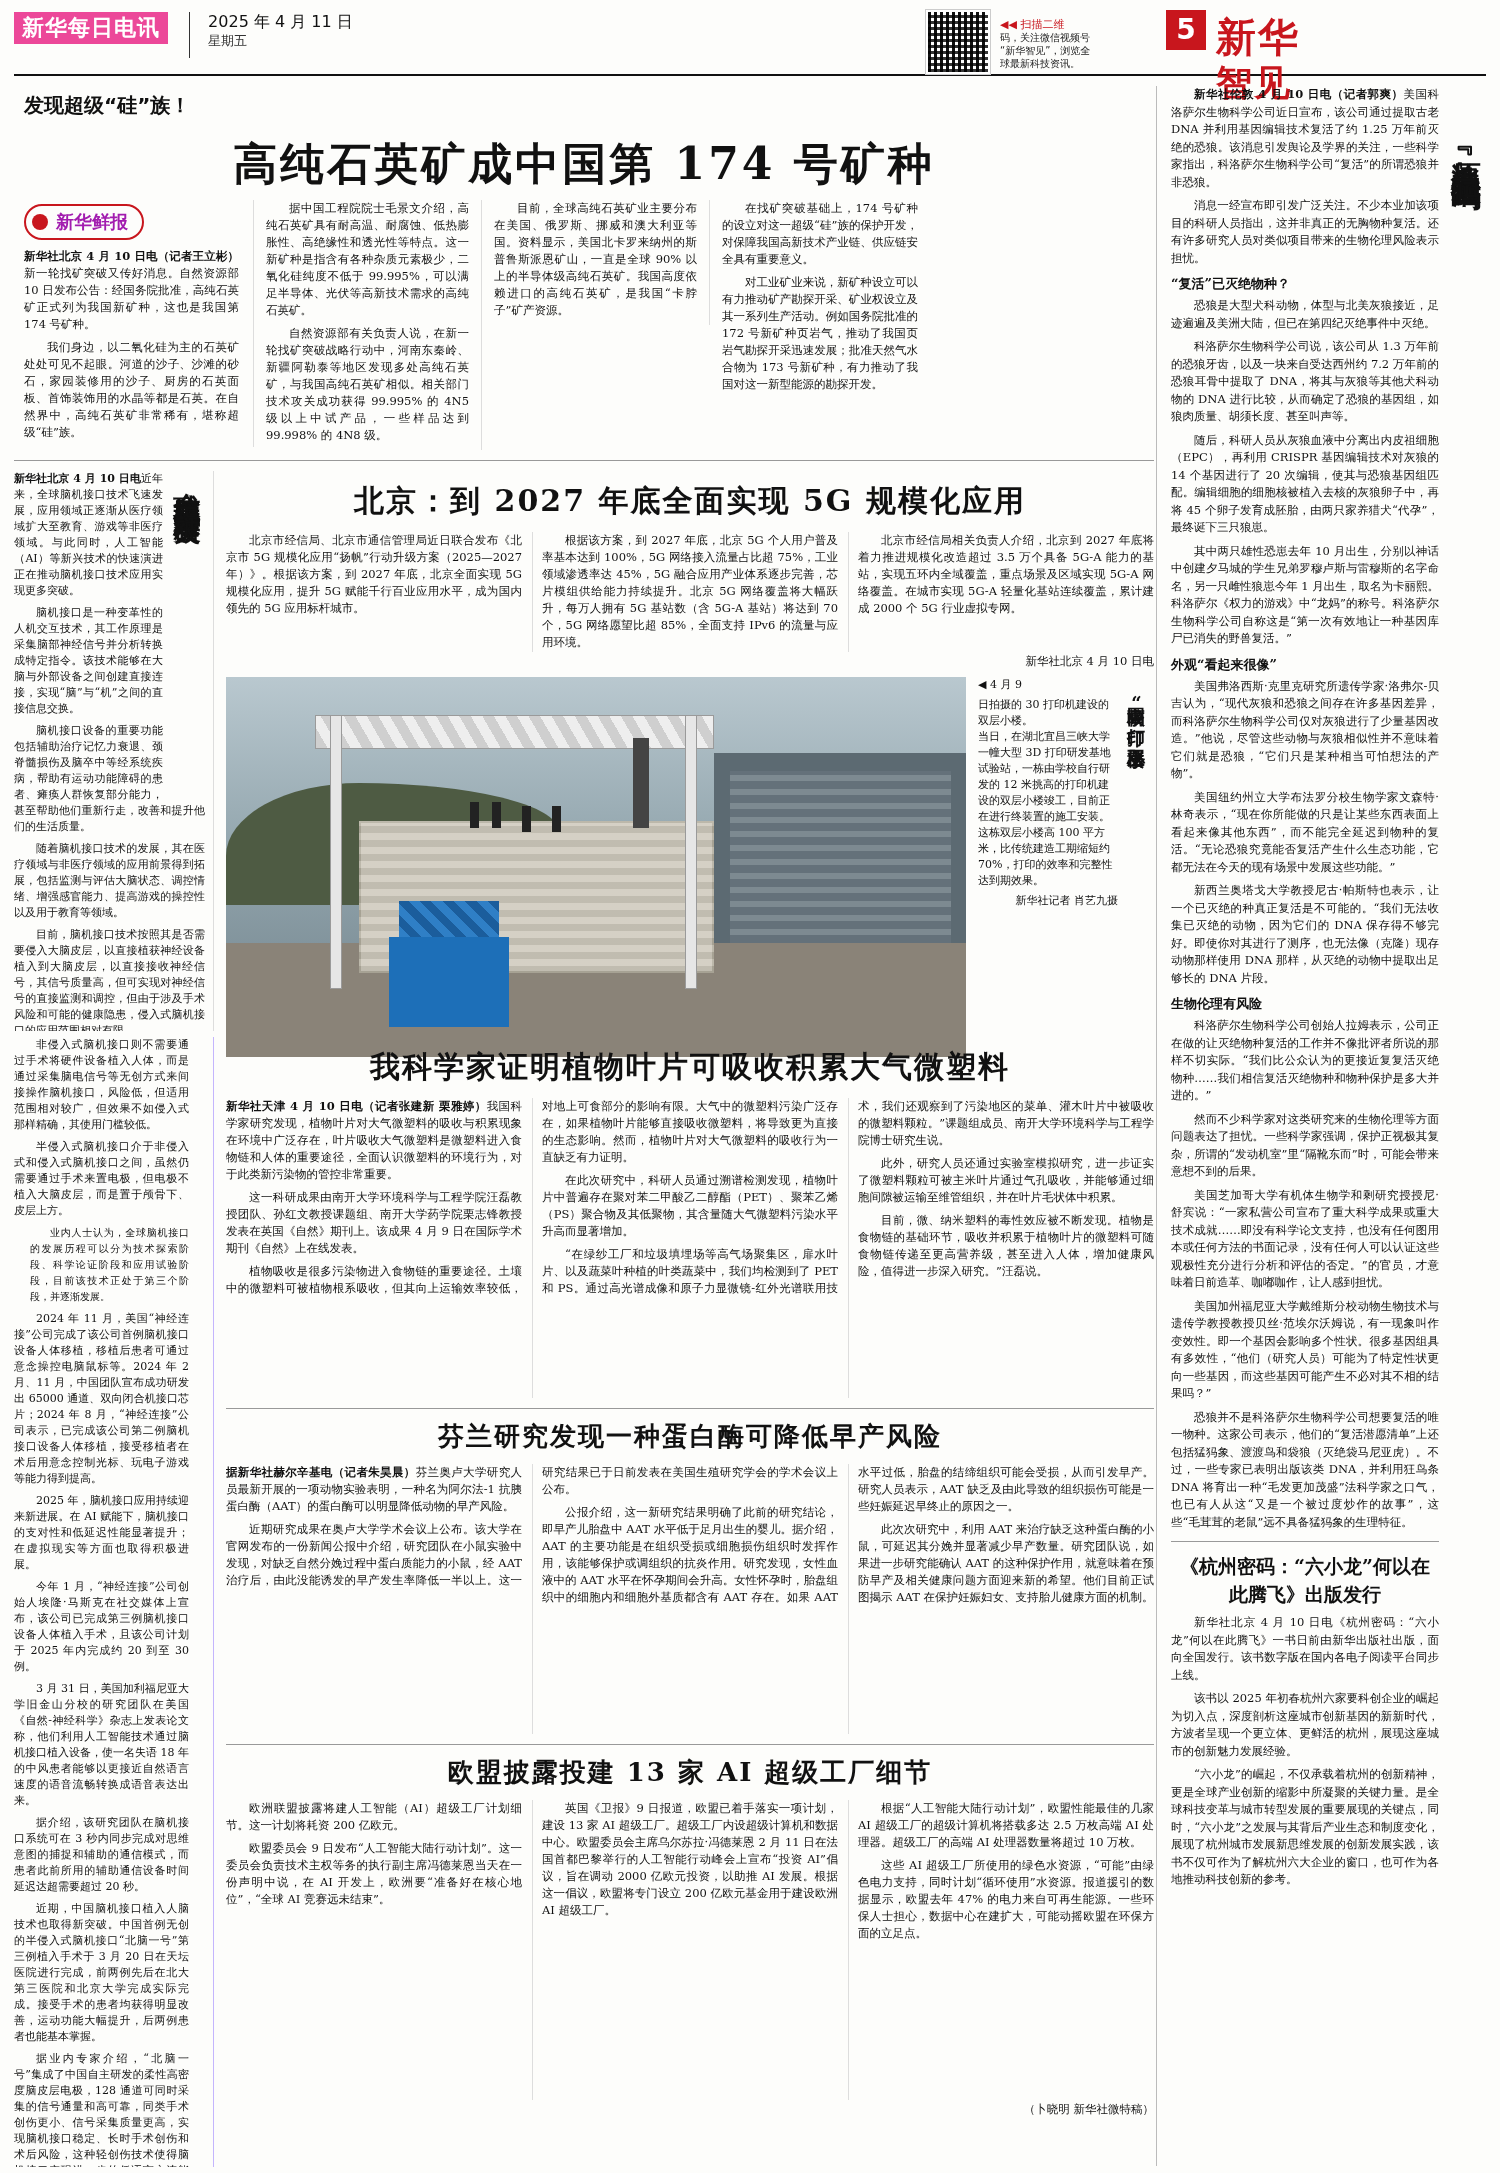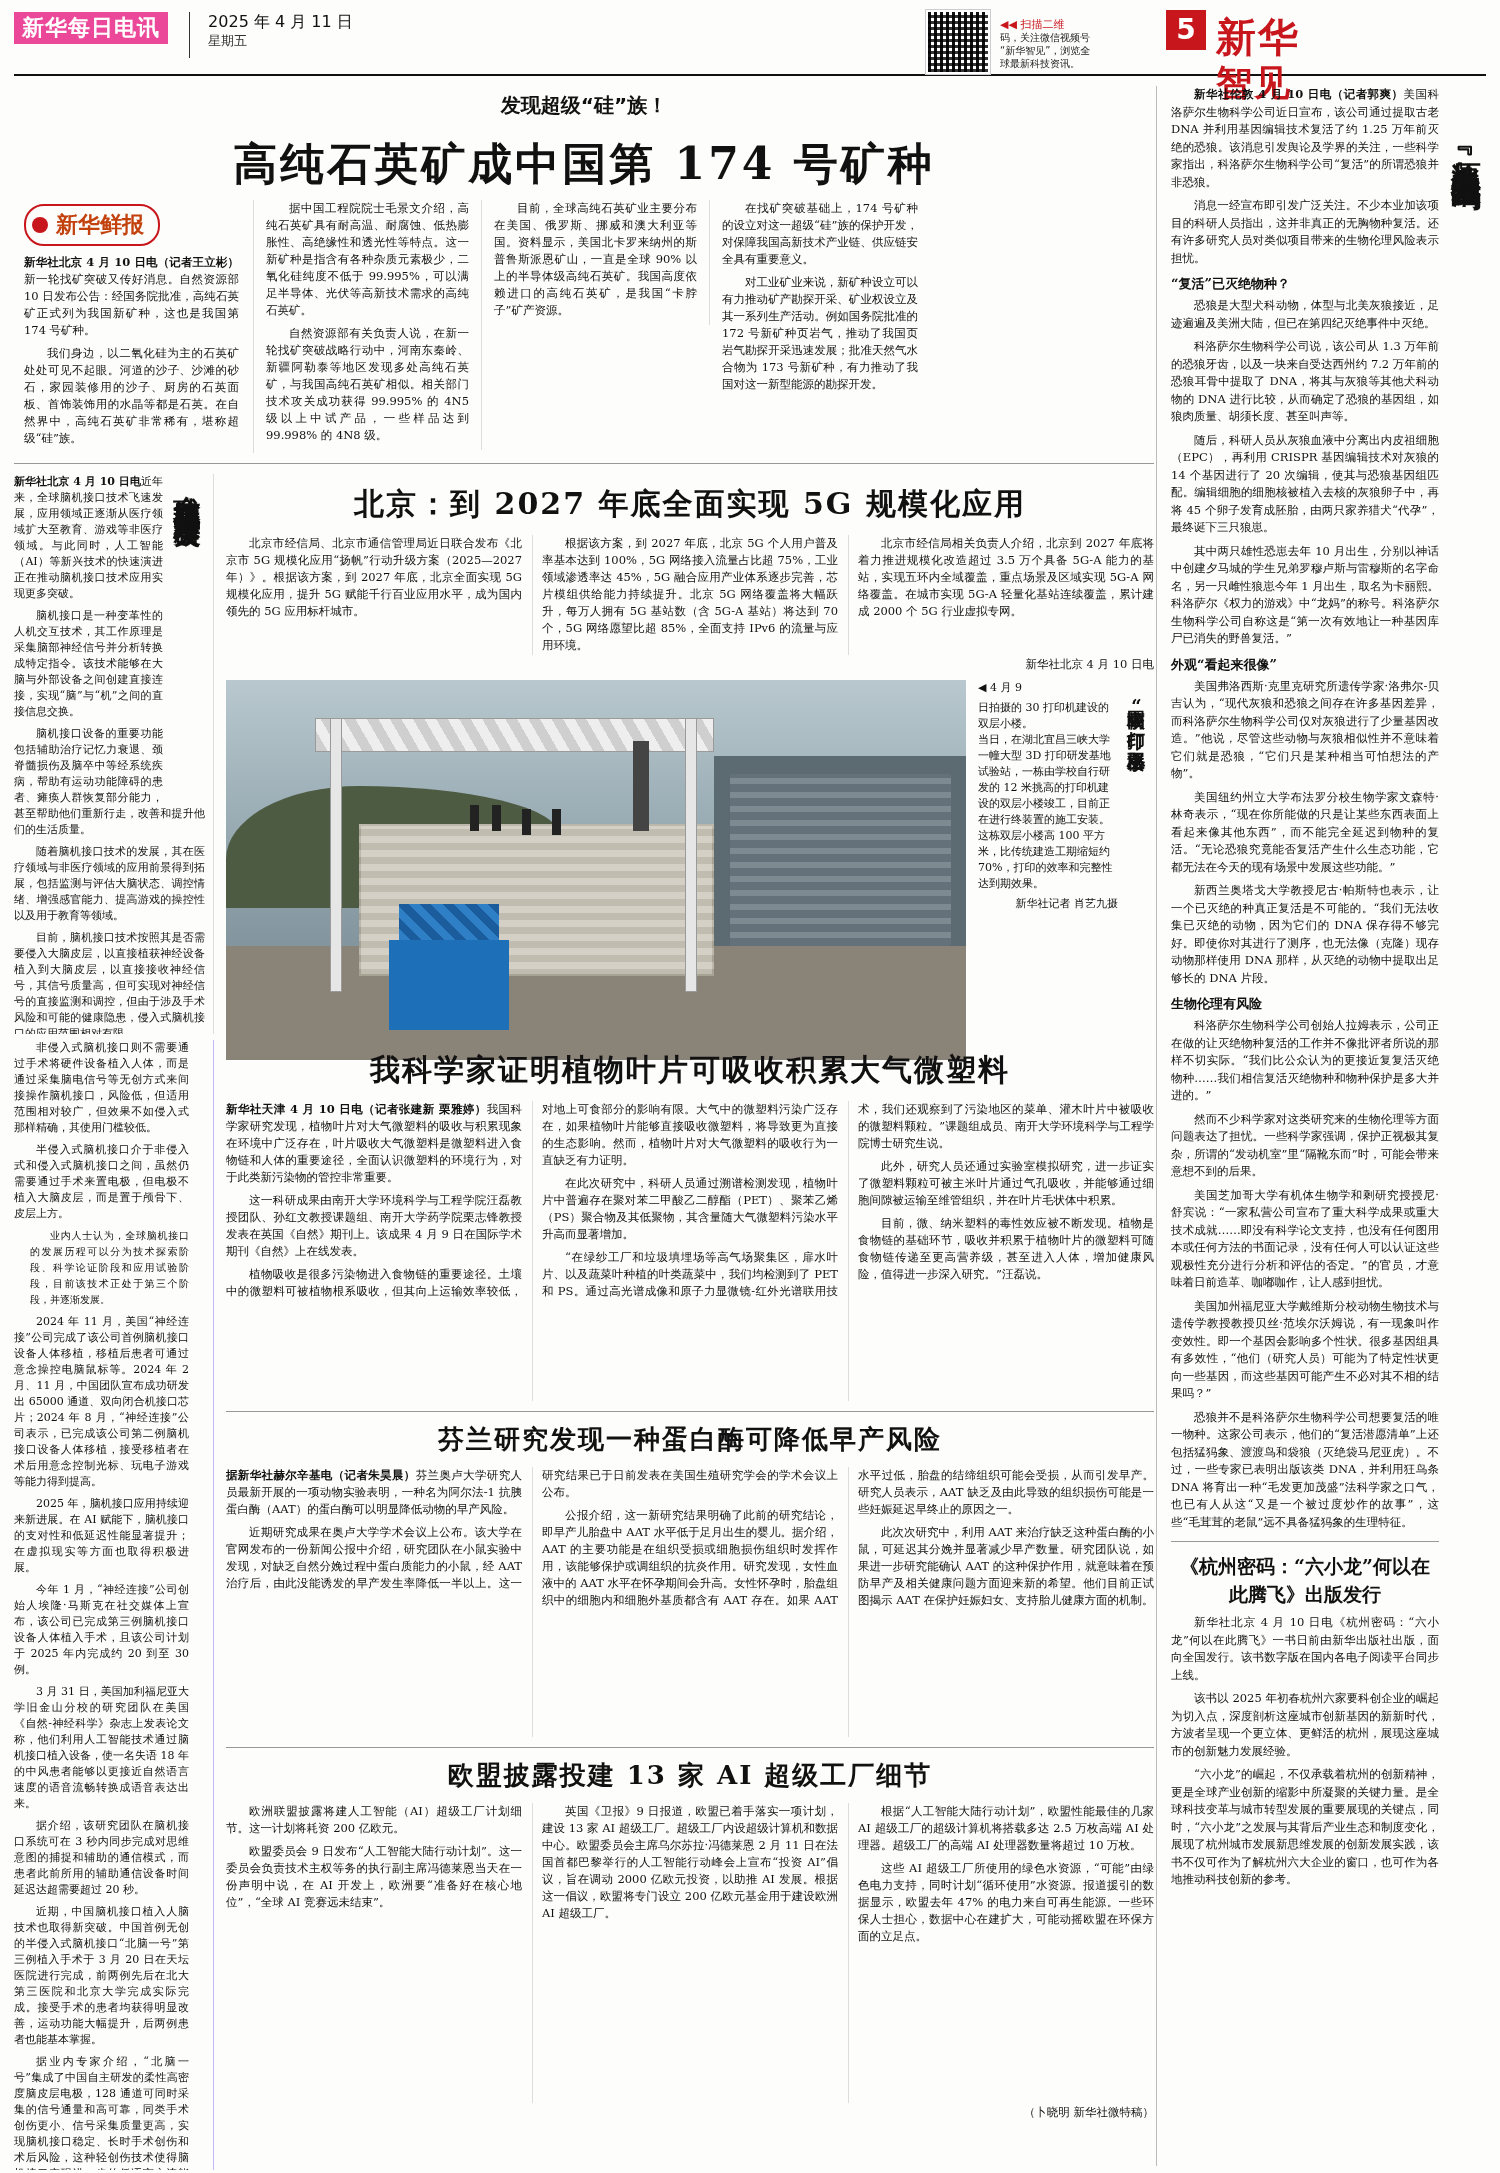--- a/index.html
+++ b/index.html
@@ -40,24 +40,24 @@
 
   
   .body-wrap { position:relative; margin:10px 14px 0 14px; height:2080px; }
   .col-left { position:absolute; left:0; top:0; width:1140px; height:2080px; }
   .col-right { position:absolute; right:0; top:0; width:330px; height:2080px; border-left:1px solid #bbb; padding-left:14px;}
 
   h1.headline-main {
     font-size:44px; letter-spacing:3px; text-align:center; margin:16px 0 4px 0; font-weight:bold;
     font-family:"DejaVu Serif","Liberation Serif",serif;
   }
-  .kicker { text-align:center; font-size:20px; margin-top:6px; font-weight:bold; }
+  .kicker { font-size:20px; margin-top:6px; font-weight:bold; }
   .badge-xinhua {
-    display:inline-block; border:2px solid #c8161d; color:#c2410c; border-radius:20px;
-    padding:4px 14px 4px 30px; font-size:22px; font-weight:bold; position:relative;
+    display:inline-block; border:2px solid #c8161d; color:#a21caf; border-radius:20px;
+    padding:4px 14px 4px 30px; font-size:18px; font-weight:bold; position:relative;
   }
   .badge-xinhua:before{
     content:""; position:absolute; left:6px; top:50%; transform:translateY(-50%);
     width:16px;height:16px;border-radius:50%; background:#c8161d;
   }
   h2.sec-title {
     font-size:30px; font-weight:bold; text-align:center; letter-spacing:2px; margin:10px 0 10px 0;
     font-family:"DejaVu Serif","Liberation Serif",serif;
   }
   h2.sec-title.small { font-size:26px; }

